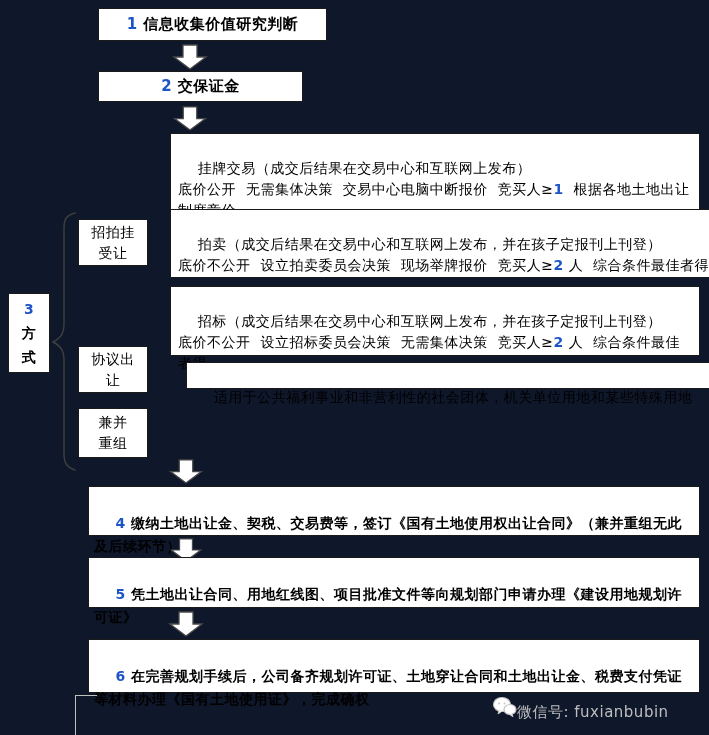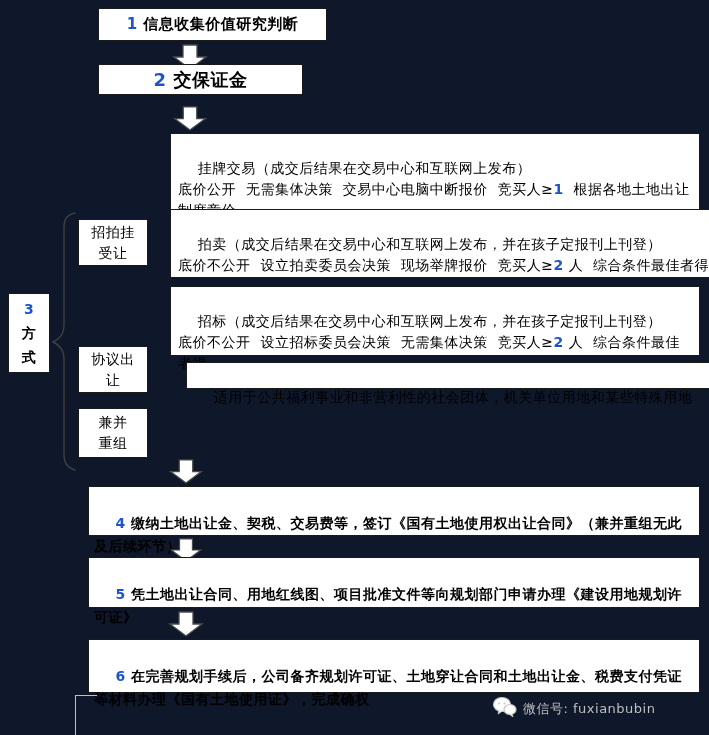--- a/index.html
+++ b/index.html
@@ -25,41 +25,41 @@
   .center{display:flex;align-items:center;justify-content:center;text-align:center;}
   .bold{font-weight:bold;}
   .content-box{padding:3px 6px 2px 7px;}
   .step-box{padding:2px 6px 1px 5px;font-weight:bold;line-height:23px;}
   .num{color:var(--accent-blue);font-weight:bold;}
   .indent{text-indent:11px;margin-left:16px;}
   .arrow{position:absolute;width:36px;}
   .arrow svg{display:block;}
   .brace{position:absolute;}
   .watermark{
-    position:absolute;display:flex;align-items:center;gap:6px;
-    color:var(--watermark);font-size:13px;letter-spacing:0.5px;
+    position:absolute;display:flex;align-items:flex-end;
+    color:var(--watermark);font-size:15px;letter-spacing:0.5px;
   }
   .corner-line{position:absolute;background:var(--watermark);}
 </style>
 </head>
 <body>
 
 <div id="canvas">
 
   <div class="box center bold" style="left:98px;top:8px;width:229px;height:33px;font-size:15px;">
     <span><span class="num">1</span><span> 信息收集价值研究判断</span></span>
   </div>
 
   <div class="arrow" style="left:172px;top:44px;">
     <svg width="36" height="26" viewBox="0 0 36 26">
         <path d="M11 1 H25 V13 H34 L18 25 L2 13 H11 Z" fill="#ffffff" stroke="#4a4a4a" stroke-width="1.3"></path>
       </svg>
   </div>
 
-  <div class="box center bold" style="left:98px;top:64px;width:205px;height:31px;font-size:18px;">
+  <div class="box center bold" style="left:98px;top:71px;width:205px;height:31px;font-size:15px;">
     <span><span class="num">2</span><span> 交保证金</span></span>
   </div>
 
   <div class="arrow" style="left:172px;top:106px;">
     <svg width="36" height="25" viewBox="0 0 36 26">
         <path d="M11 1 H25 V13 H34 L18 25 L2 13 H11 Z" fill="#ffffff" stroke="#4a4a4a" stroke-width="1.3"></path>
       </svg>
   </div>
 
   <div class="box content-box" style="left:170px;top:133px;width:530px;height:80px;">

